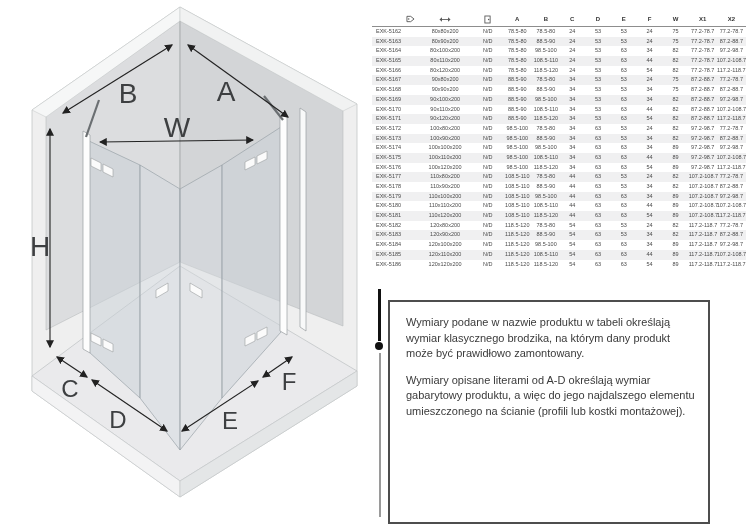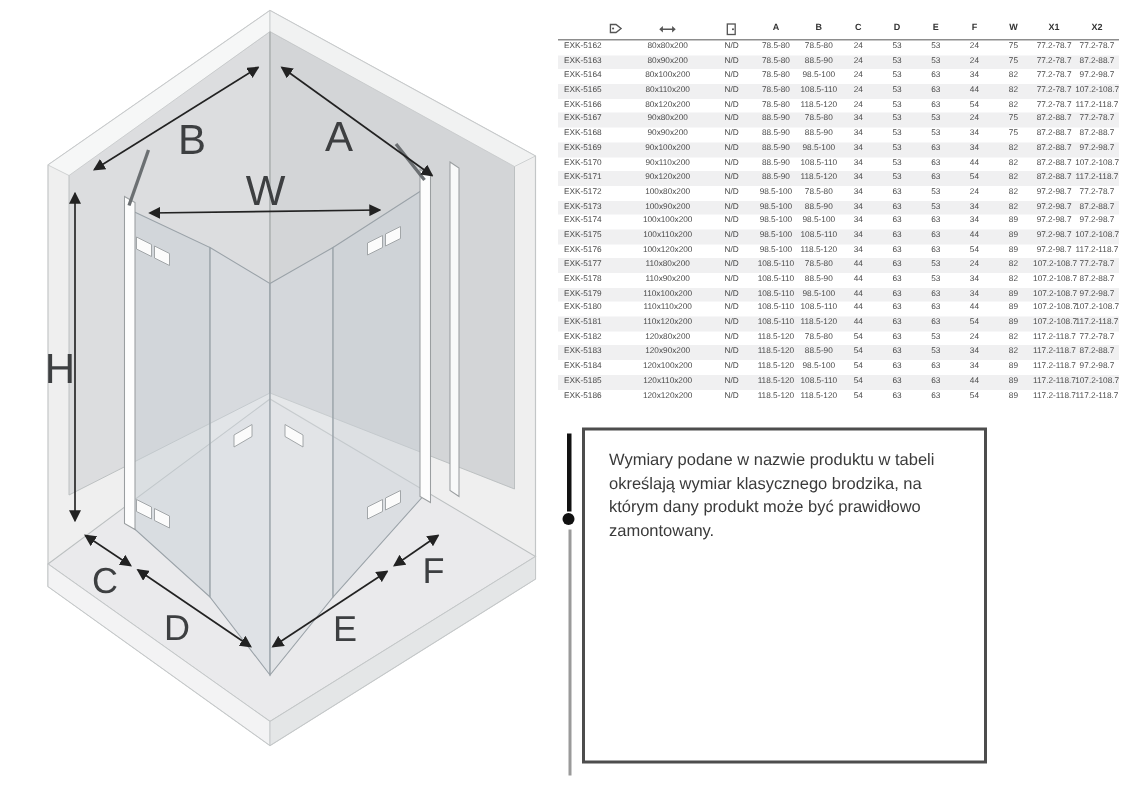--- a/index.html
+++ b/index.html
@@ -29,21 +29,21 @@
   .th.letter{line-height:14px;}
   .th:first-child{text-align:right;padding-right:2px;}
   .th svg{vertical-align:middle;}
   .tr{height:9.7px;line-height:9.7px;white-space:nowrap;}
   .tr.alt{background:#f0f0f1;}
   .td{text-align:center;overflow:visible;}
   .td.code{text-align:left;padding-left:4px;}
 
   
   .notes-box{
-    position:absolute;left:388px;top:285px;width:270px;height:224px;
+    position:absolute;left:388px;top:300px;width:322px;height:224px;
     box-sizing:border-box;border:2px solid #4d4d4d;
     padding:13px 13px 8px 16px;
     font-size:11px;line-height:1.42;color:#3a3a3a;
   }
   .notes-box p{margin:0 0 11px;}
   .accent-top{position:absolute;left:378px;top:289px;width:3px;height:52px;background:#111111;}
   .accent-bullet{position:absolute;left:375px;top:342px;width:8px;height:8px;border-radius:50%;background:#111111;}
   .accent-bottom{position:absolute;left:379px;top:353px;width:2px;height:164px;background:#9a9a9a;}
 </style>
 </head>
@@ -497,13 +497,14 @@
       </div>
     </div>
 </div>
 
 <div class="accent-top"></div>
 <div class="accent-bullet"></div>
 <div class="accent-bottom"></div>
 
 <div class="notes-box">
   <p>Wymiary podane w nazwie produktu w tabeli określają wymiar klasycznego brodzika, na którym dany produkt może być prawidłowo zamontowany.</p>
+  <p>Wymiary opisane literami od A-D określają wymiar gabarytowy produktu, a więc do jego najdalszego elementu umieszczonego na ścianie (profili lub kostki montażowej).</p>
 </div>
 
 </body></html>

